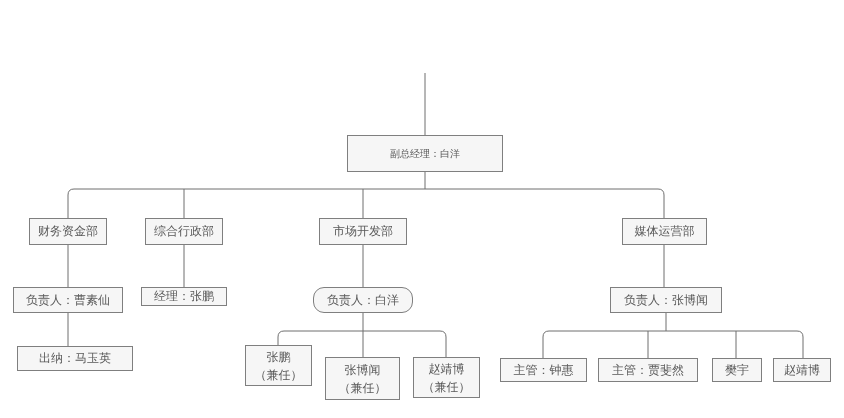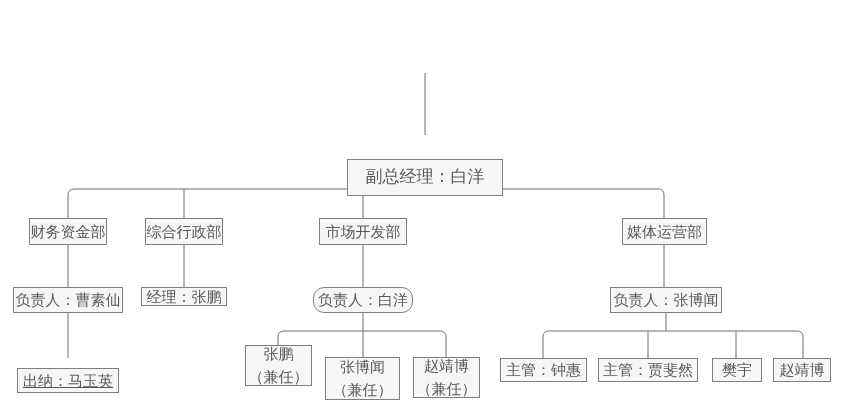--- a/index.html
+++ b/index.html
@@ -20,33 +20,33 @@
   .node {
     position: absolute;
     box-sizing: border-box;
     background: var(--node-bg, #f6f6f6);
     border: 1px solid var(--node-border, #7f7f7f);
     color: var(--node-text, #595959);
     display: flex;
     align-items: center;
     justify-content: center;
     text-align: center;
-    font-size: 15px;
+    font-size: 12px;
     line-height: 1.2;
     z-index: 1;
     white-space: nowrap;
   }
   .node.root {
     background: var(--root-bg, #35597f);
     border-color: var(--root-bg, #35597f);
     color: var(--root-text, #ffffff);
     font-size: 15px;
     letter-spacing: 1px;
   }
-  .node.deputy { font-size: 17px; margin-top: 24px; }
+  .node.deputy { font-size: 10px; }
   .node.twoline { flex-direction: column; line-height: 1.5; }
 </style>
 </head>
 <body>
 
 <div id="canvas">
 
   <svg id="connectors" viewBox="0 0 844 418" xmlns="http://www.w3.org/2000/svg">
     <g fill="none" stroke="#6f6f6f" stroke-width="1">
 
@@ -100,21 +100,21 @@
   <div class="node" style="left:141px; top:287px; width:86px; height:19px;">
     <span>经理：张鹏</span>
   </div>
   <div class="node" style="left:313px; top:287px; width:100px; height:26px;border-radius:11px;">
     <span>负责人：白洋</span>
   </div>
   <div class="node" style="left:610px; top:287px; width:112px; height:26px;">
     <span>负责人：张博闻</span>
   </div>
 
-  <div class="node" style="left:17px; top:368px; width:102px; height:25px;text-decoration:underline;">
+  <div class="node" style="left:17px; top:346px; width:116px; height:25px;">
     <span>出纳：马玉英</span>
   </div>
 
   <div class="node twoline" style="left:245px; top:345px; width:67px; height:41px;">
     <span>张鹏</span>
     <span>（兼任）</span>
   </div>
   <div class="node twoline" style="left:325px; top:357px; width:75px; height:43px;">
     <span>张博闻</span>
     <span>（兼任）</span>

